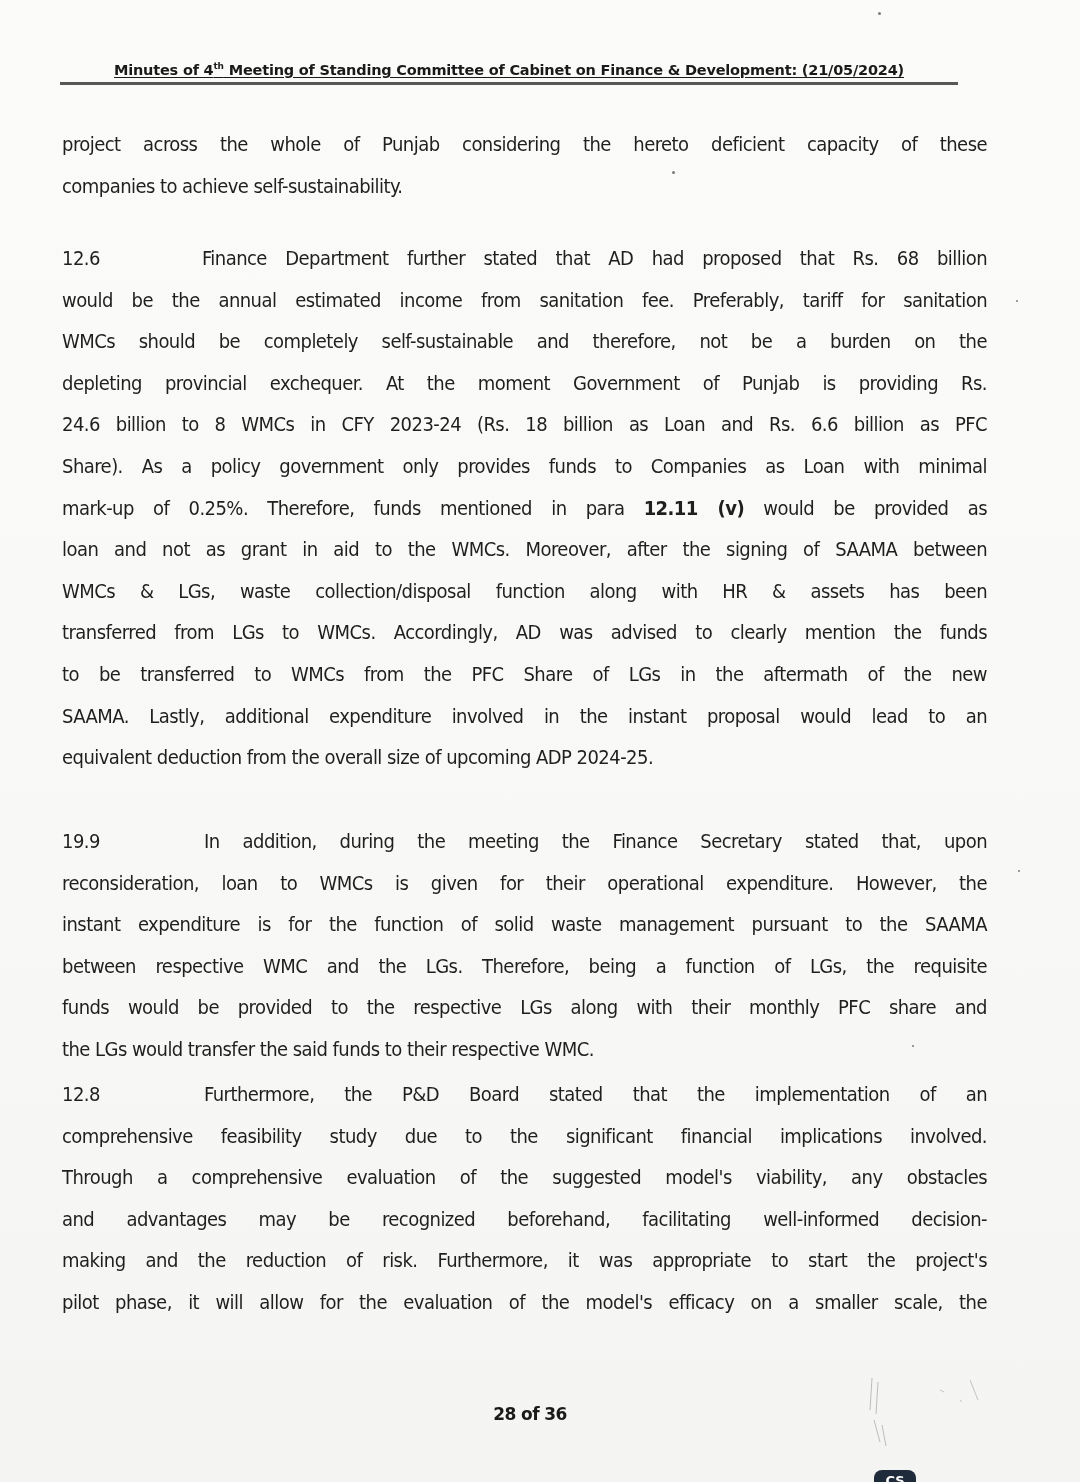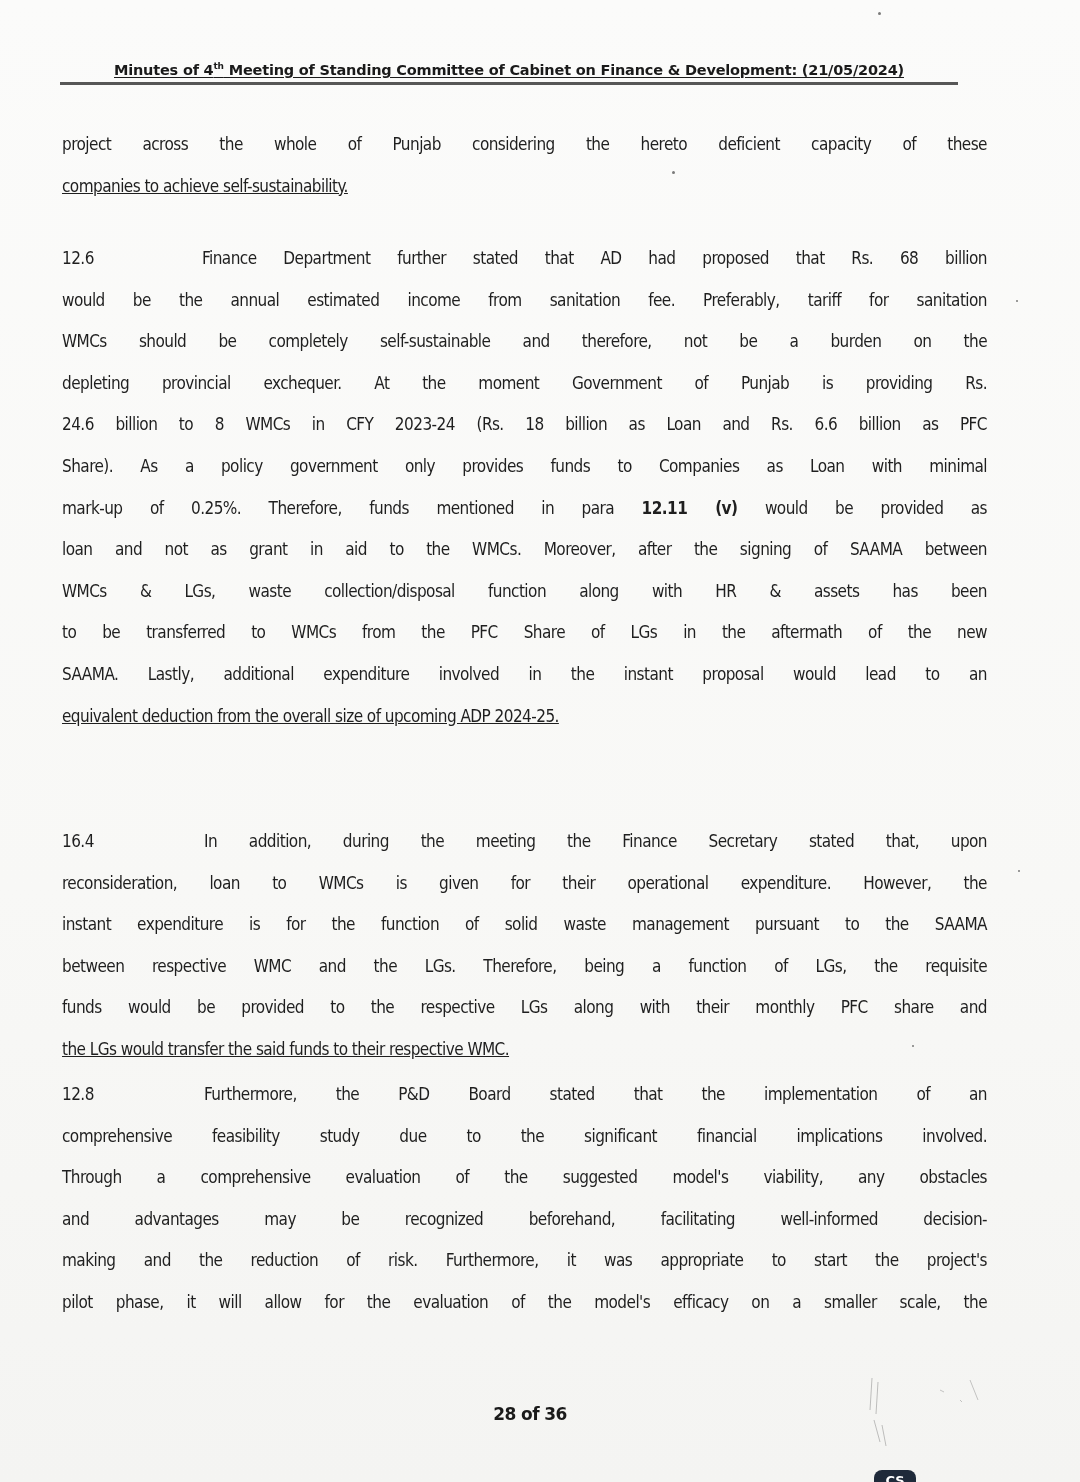--- a/index.html
+++ b/index.html
@@ -51,37 +51,36 @@
       width: 898px;
       height: 3px;
       background: #3a3a3a;
       opacity: 0.85;
     }
     .body-text {
       position: absolute;
       left: 62px;
       width: 925px;
       font-family: "DejaVu Sans Condensed", "DejaVu Sans", sans-serif;
-      font-size: 17px;
+      font-size: 20px;
       line-height: 41.6px;
       letter-spacing: -0.55px;
       word-spacing: 0px;
       text-align: justify;
       color: #1f1f1f;
     }
     .line {
       display: block;
       white-space: nowrap;
       text-align: justify;
       text-align-last: justify;
       height: 41.6px;
     }
     .line.last {
       text-align-last: left;
-      text-decoration: underline;
     }
     .para-num {
       display: inline-block;
       width: 140px;
     }
     .para-num.w2 { width: 142px; }
     .bold { font-weight: bold; }
     .footer {
       position: absolute;
       left: 0;
@@ -144,27 +143,28 @@
   <div class="body-text" style="top:238px;">
     <span class="line"><span class="para-num">12.6</span><span>Finance Department further stated that AD had proposed that Rs. 68 billion</span></span>
     <span class="line">would be the annual estimated income from sanitation fee. Preferably, tariff for sanitation</span>
     <span class="line">WMCs should be completely self-sustainable and therefore, not be a burden on the</span>
     <span class="line">depleting provincial exchequer. At the moment Government of Punjab is providing Rs.</span>
     <span class="line">24.6 billion to 8 WMCs in CFY 2023-24 (Rs. 18 billion as Loan and Rs. 6.6 billion as PFC</span>
     <span class="line">Share). As a policy government only provides funds to Companies as Loan with minimal</span>
     <span class="line"><span>mark-up of 0.25%. Therefore, funds mentioned in para </span><span class="bold">12.11 (v)</span><span> would be provided as</span></span>
     <span class="line">loan and not as grant in aid to the WMCs. Moreover, after the signing of SAAMA between</span>
     <span class="line">WMCs &amp; LGs, waste collection/disposal function along with HR &amp; assets has been</span>
+    <span class="line">transferred from LGs to WMCs. Accordingly, AD was advised to clearly mention the funds</span>
     <span class="line">to be transferred to WMCs from the PFC Share of LGs in the aftermath of the new</span>
     <span class="line">SAAMA.  Lastly, additional expenditure involved in the instant proposal would lead to an</span>
     <span class="line last">equivalent deduction from the overall size of upcoming ADP 2024-25.</span>
   </div>
 
   <div class="body-text" style="top:821px;">
-    <span class="line"><span class="para-num w2">16.4</span><span>In addition, during the meeting the Finance Secretary stated that, upon</span></span>
+    <span class="line"><span class="para-num w2">19.9</span><span>In addition, during the meeting the Finance Secretary stated that, upon</span></span>
     <span class="line">reconsideration, loan to WMCs is given for their operational expenditure. However, the</span>
     <span class="line">instant expenditure is for the function of solid waste management pursuant to the SAAMA</span>
     <span class="line">between respective WMC and the LGs. Therefore, being a function of LGs, the requisite</span>
     <span class="line">funds would be provided to the respective LGs along with their monthly PFC share and</span>
     <span class="line last">the LGs would transfer the said funds to their respective WMC.</span>
   </div>
 
   <div class="body-text" style="top:1074px;">
     <span class="line"><span class="para-num w2">12.8</span><span>Furthermore, the P&amp;D Board stated that the implementation of an</span></span>
     <span class="line">comprehensive feasibility study due to the significant financial implications involved.</span>

